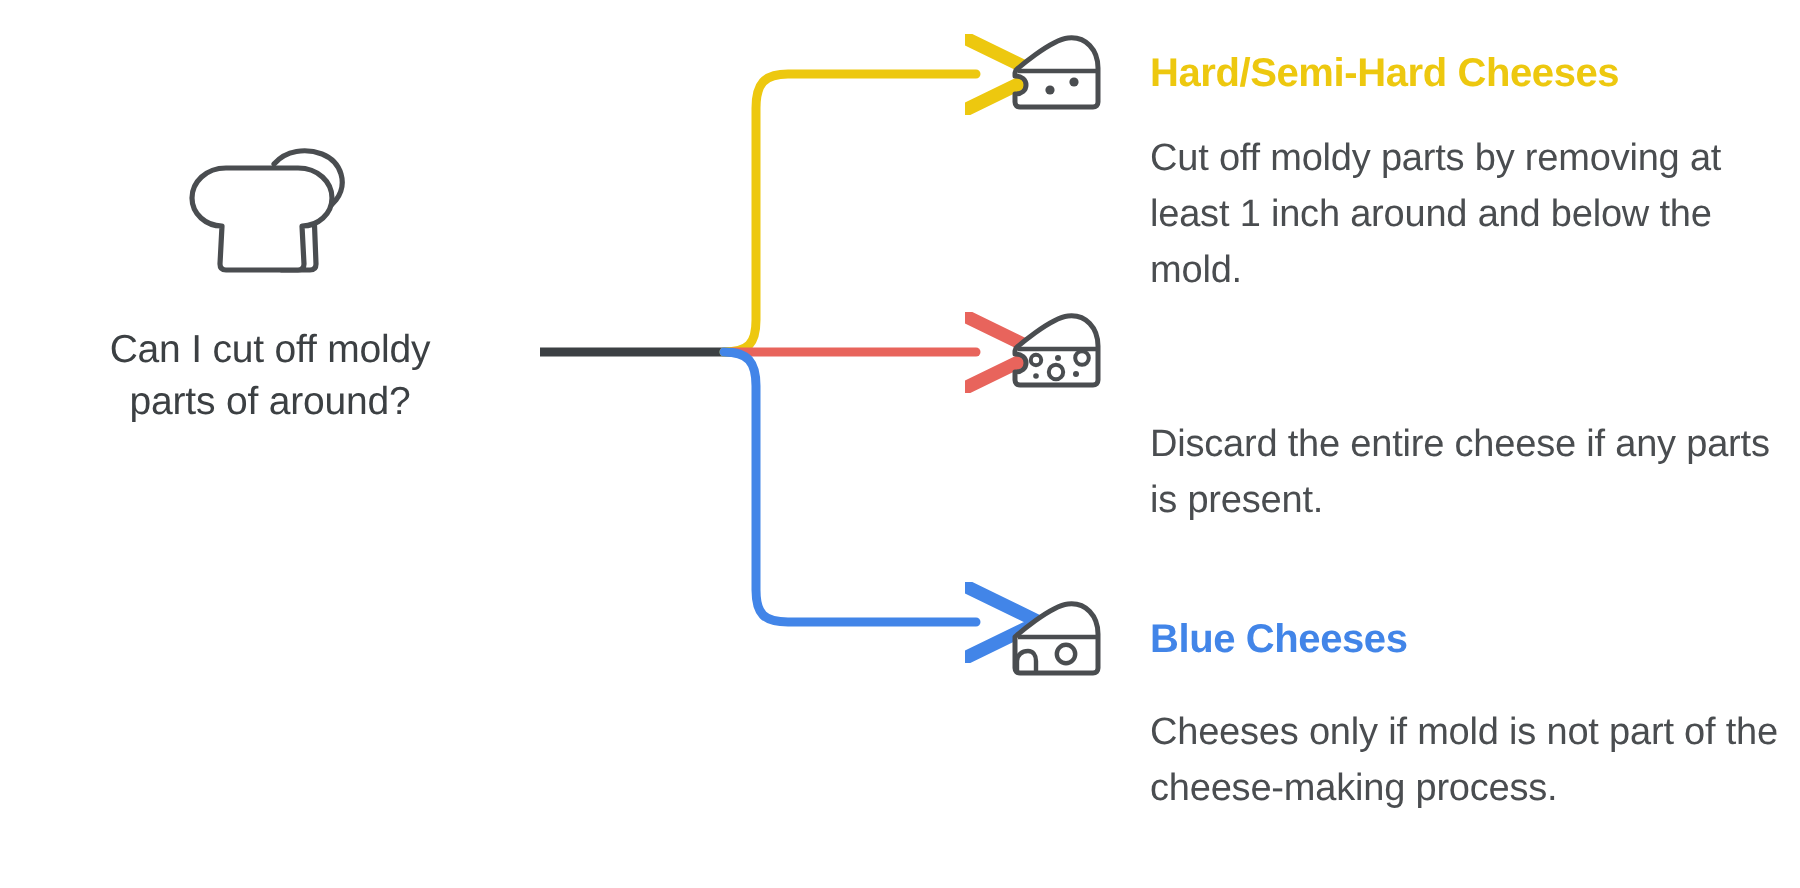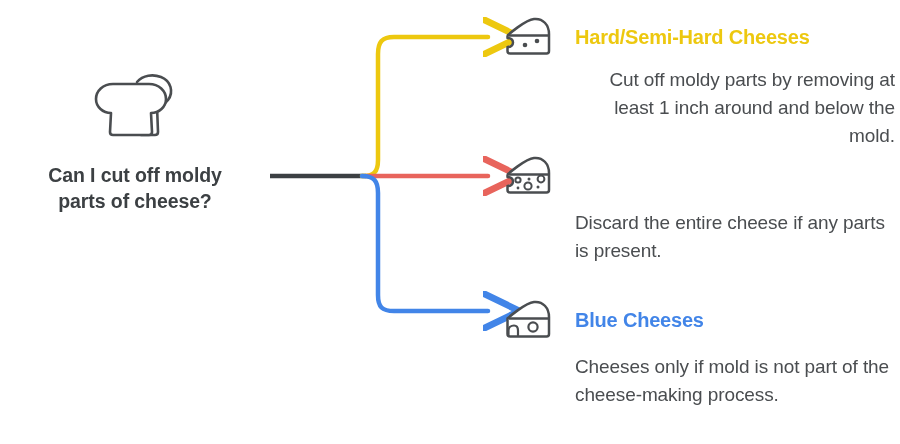--- a/index.html
+++ b/index.html
@@ -17,21 +17,21 @@
 
   
   .root{
     position:absolute;left:0;top:70px;width:270px;
     text-align:center;
   }
   .root-icon{width:100px;height:70px;margin:0 auto;display:block;}
   .root-label{
     margin-top:22px;
     font-size:19.5px;
-    font-weight:bold;
+    font-weight:normal;
     color:#3c4043;
     line-height:26px;
     letter-spacing:-0.1px;
   }
 
   
   .branch{position:absolute;left:503px;}
   .branch-head{
     display:flex;align-items:center;
     gap:20px;
@@ -51,21 +51,21 @@
     font-size:19px;
     line-height:28px;
     color:#4a4d50;
     letter-spacing:-0.1px;
   }
 
   #branch-0{top:12px;}
   #branch-1{top:151px;}
   #branch-2{top:295px;}
 
-  #branch-0 .branch-body{margin-top:4px;text-align:right;}
+  #branch-0 .branch-body{margin-top:4px;}
   #branch-1 .branch-body{margin-top:8px;}
   #branch-2 .branch-body{margin-top:8px;}
 </style>
 </head>
 <body>
 
 <div id="canvas">
 
   <svg class="wires" viewBox="0 0 900 444" width="900" height="444">
     <defs>
@@ -94,21 +94,21 @@
 
       <path d="M52,12 C58,5 68,4 76,7 C86,11 89,22 83,30 C80,34 76,36 72,36
                L73,62 C73,64 72,65 70,65 L56,65" fill="#ffffff" stroke="#4a4d50" stroke-width="2.6" stroke-linecap="round" stroke-linejoin="round"></path>
 
       <path d="M28,14 C18,14 11,21 11,29 C11,37 18,43 26,43
                L25,62 C25,64 26,65 28,65 L64,65 C66,65 67,64 67,62
                L66,43 C74,43 81,37 81,29 C81,21 74,14 64,14 Z" fill="#ffffff" stroke="#4a4d50" stroke-width="2.6" stroke-linecap="round" stroke-linejoin="round"></path>
     </svg>
     <div class="root-label">
       <div>Can I cut off moldy</div>
-      <div>parts of cheese?</div>
+      <div>parts of around?</div>
     </div>
   </div>
 
   <div class="branch" id="branch-0">
     <div class="branch-head">
       <svg class="branch-icon" viewBox="0 0 52 44">
         <path d="M5,20 C5,20 22,5 31,4 C40,3 46,10 46,19 L46,36 C46,37.5 45,38.5 43.5,38.5
                  L7,38.5 C5.5,38.5 4.5,37.5 4.5,36 L4.5,32
                  C8,32 10,30 10,27.5 C10,25 8,23 4.5,23 L4.5,21.5 Z" fill="#ffffff" stroke="#4a4d50" stroke-width="2.5" stroke-linejoin="round" stroke-linecap="round"></path>
         <line x1="6" y1="20.5" x2="46" y2="20.5" stroke="#4a4d50" stroke-width="2.3"></line>

